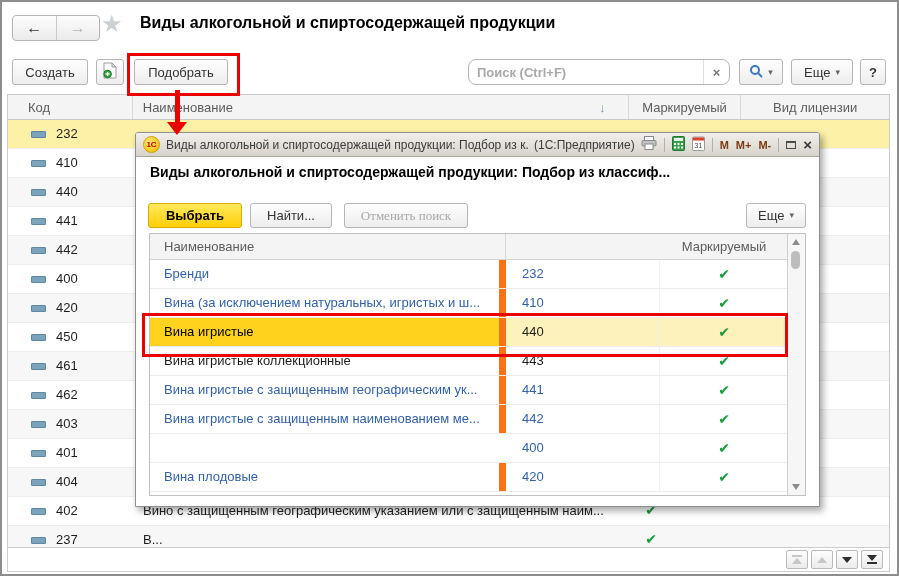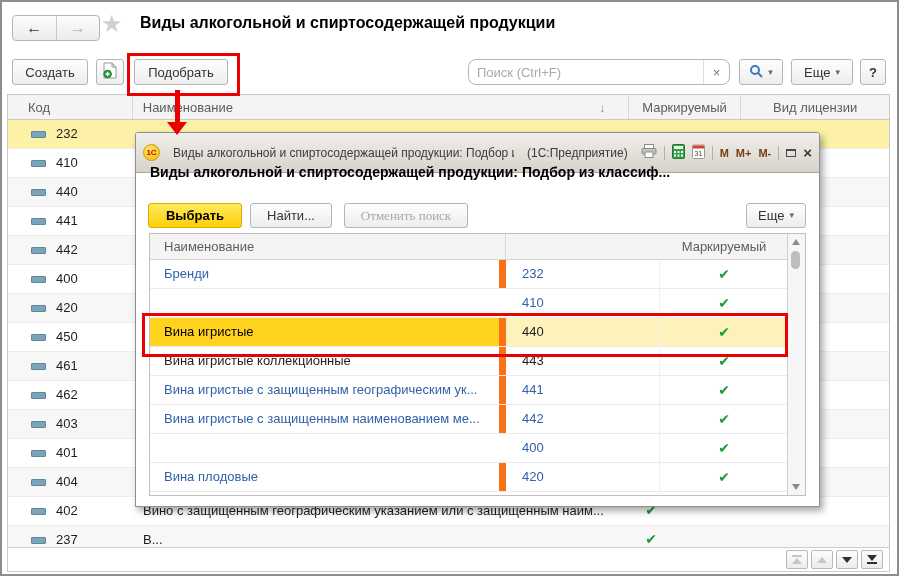--- a/index.html
+++ b/index.html
@@ -19,21 +19,21 @@
   .navgrp .half.fwd{border-left:1px solid #c9c9c9;color:#b3b3b3;}
   .navgrp .half.back{color:#2e2e2e;}
   .star{left:99px;top:8px;font-size:24px;color:#ccd1d6;}
   .ptitle{left:138px;top:12px;font-size:16px;font-weight:bold;color:#000;}
 
   
   .b-create{left:10px;top:57px;width:76px;}
   .b-newgrp{left:94px;top:57px;width:28px;}
   .b-pick{left:132px;top:57px;width:94px;}
   .search{position:absolute;left:466px;top:57px;width:262px;height:26px;box-sizing:border-box;border:1px solid #b5b5b5;
-    border-radius:8px;background:#fff;display:flex;overflow:hidden;}
+    border-radius:8px;background:#fff;display:flex;overflow:hidden;font-weight:bold;}
   .search input{flex:1;border:0;outline:0;padding:0 0 0 8px;font:inherit;color:#444;background:transparent;}
   .search input::placeholder{color:#a9a9a9;}
   .search .clr{width:25px;display:flex;align-items:center;justify-content:center;color:#777;font-size:13px;border-left:1px solid #ddd;}
   .b-find{left:737px;top:57px;width:44px;}
   .b-more{left:789px;top:57px;width:62px;}
   .b-help{left:858px;top:57px;width:26px;font-weight:bold;}
 
   
   .mhead{left:5px;top:92px;width:883px;height:26px;box-sizing:border-box;background:#f4f4f4;border:1px solid #c9c9c9;display:flex;color:#5d5d5d;}
   .mhead .hc{box-sizing:border-box;border-right:1px solid #d8d8d8;display:flex;align-items:center;position:relative;}
@@ -60,21 +60,21 @@
   .tri.up{border-left:5px solid transparent;border-right:5px solid transparent;border-bottom:6px solid #2f2f2f;}
   .tri.dn{border-left:5px solid transparent;border-right:5px solid transparent;border-top:6px solid #2f2f2f;}
   .hbar{width:10px;height:2px;background:#2f2f2f;}
   .nbtn.dis .tri.up{border-bottom-color:#c6c6c6;}
   .nbtn.dis .hbar{background:#c6c6c6;}
 
   
   .dialog{position:absolute;left:133px;top:130px;width:685px;height:375px;box-sizing:border-box;background:#fff;
     border:1px solid #8f8f8f;border-radius:3px 3px 0 0;box-shadow:3px 4px 7px rgba(0,0,0,.35);z-index:10;}
   .dtitle{height:23px;background:linear-gradient(#f1efeb,#d7d3cb);border-bottom:1px solid #aaa69e;border-radius:2px 2px 0 0;
-    display:flex;align-items:center;padding:8px 7px;gap:13px;font-size:12px;color:#3b3b3b;justify-content:center;}
+    display:flex;align-items:center;padding:0 7px;gap:6px;font-size:12px;color:#3b3b3b;justify-content:center;}
   .badge{width:15px;height:15px;border-radius:50%;background:radial-gradient(circle at 35% 30%,#ffe36b,#f3bd00);
     border:1px solid #c99e06;color:#c00;font-weight:bold;font-size:8px;display:flex;align-items:center;justify-content:center;flex:none;}
   .dtitle .ttl{white-space:nowrap;overflow:hidden;max-width:420px;}
   .ticons{margin-left:auto;display:flex;align-items:center;gap:7px;}
   .vdiv{width:1px;height:14px;background:#b4b0a8;}
   .mbtn{font-weight:bold;color:#7c3a10;font-size:11px;}
   .maxi{width:10px;height:8px;box-sizing:border-box;border:1px solid #4a4a4a;border-top-width:2px;}
   .xbtn{font-size:15px;font-weight:bold;color:#3a3a3a;line-height:1;}
   .dhead{position:absolute;left:14px;top:31px;font-size:14px;font-weight:bold;color:#000;}
   .dbtn{position:absolute;top:70px;height:25px;box-sizing:border-box;border:1px solid #b5b5b5;border-radius:3px;
@@ -317,20 +317,21 @@
         <div class="dhc k">Код вида продукции</div>
         <div class="dhc m">Маркируемый</div>
       </div>
       <div class="dbody">
         <div class="drow lnk">
           <span class="dname">Бренди</span>
           <span class="dcode">232</span>
           <span class="dcheck">✔</span>
         </div>
         <div class="drow lnk">
+          <span class="dname">Вина (за исключением натуральных, игристых и ш...</span>
           <span class="dcode">410</span>
           <span class="dcheck">✔</span>
         </div>
         <div class="drow dsel">
           <span class="dname">Вина игристые</span>
           <span class="dcode">440</span>
           <span class="dcheck">✔</span>
         </div>
         <div class="drow">
           <span class="dname">Вина игристые коллекционные</span>

